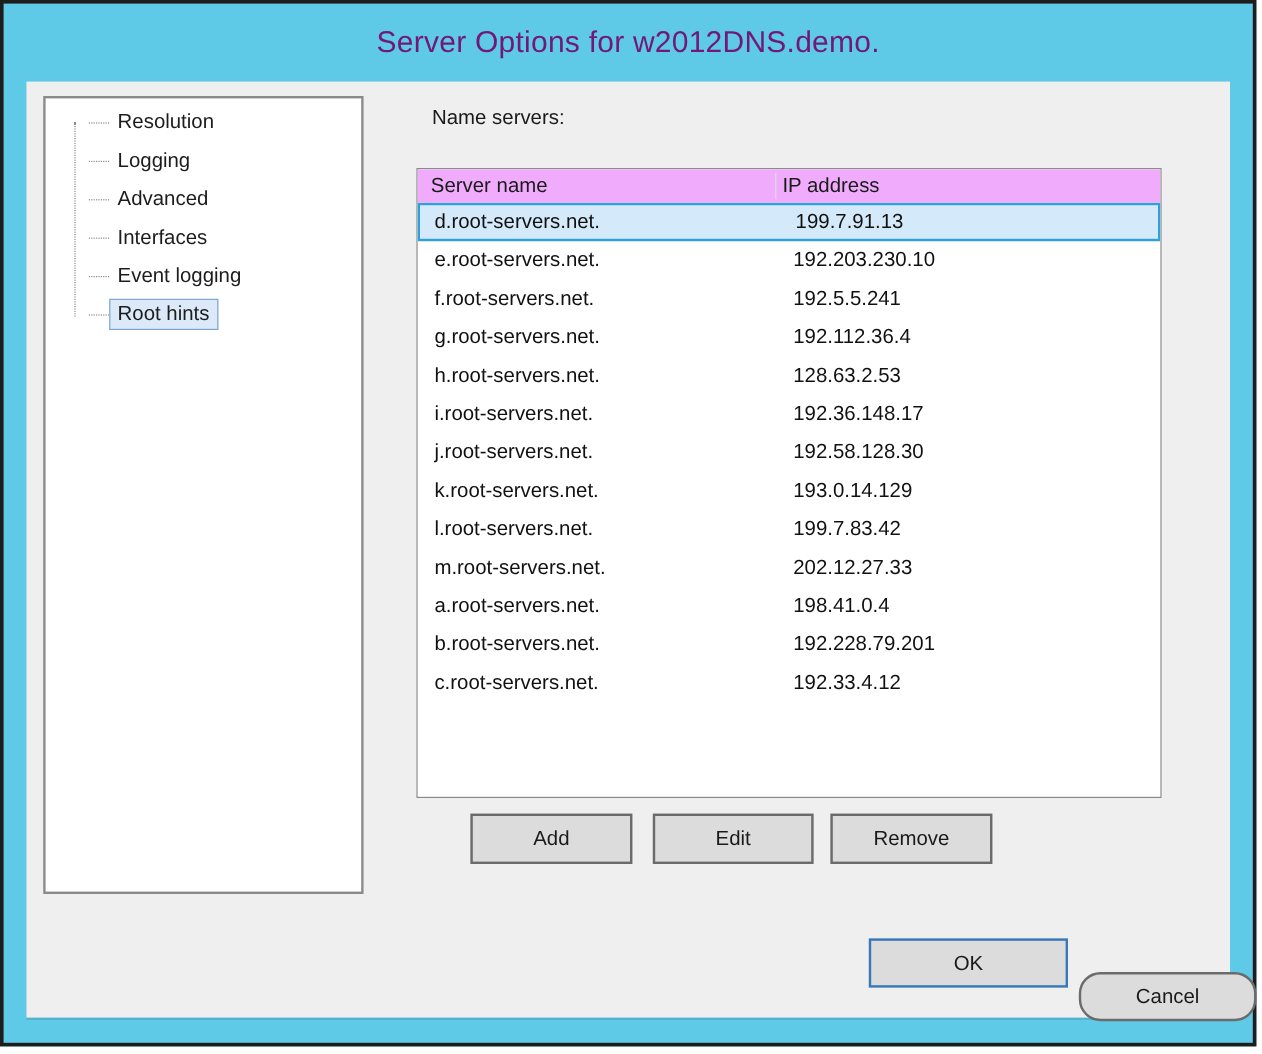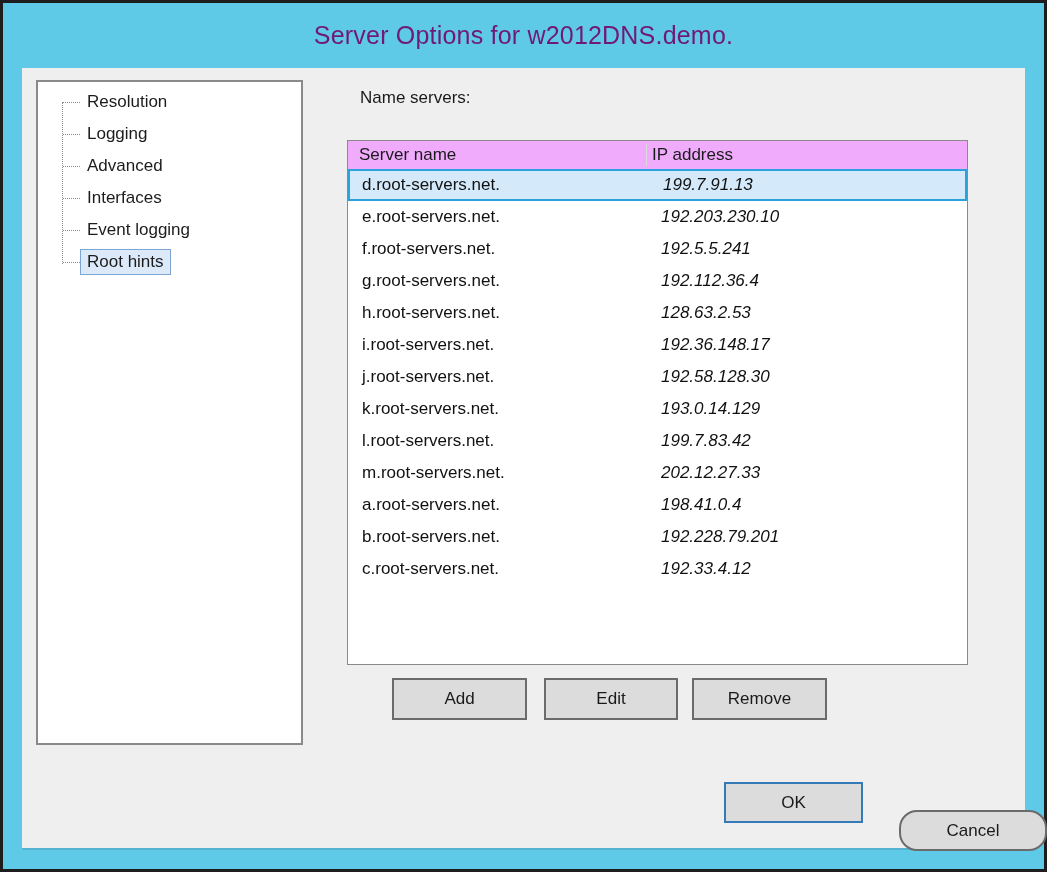--- a/index.html
+++ b/index.html
@@ -71,20 +71,21 @@
     height: 162px;
     width: 0;
     border-left: 1px dotted #8c8c8c;
   }
   .tree-item {
     position: relative;
     height: 32px;
     display: flex;
     align-items: center;
     cursor: default;
+    padding-left: 11px;
   }
   .tree-hline {
     width: 17px;
     height: 0;
     border-top: 1px dotted #8c8c8c;
     margin-left: 25px;
     flex: 0 0 auto;
   }
   .tree-label {
     font-size: 17px;
@@ -138,21 +139,21 @@
   .list-row {
     height: 32px;
     display: flex;
     align-items: center;
     font-size: 17px;
     color: #111111;
     box-sizing: border-box;
     cursor: default;
   }
   .row-col1 { padding-left: 14px; width: 300px; box-sizing: border-box; white-space: nowrap; }
-  .row-col2 { padding-left: 13px; white-space: nowrap; font-style: italic; }
+  .row-col2 { padding-left: 13px; white-space: nowrap; }
   .list-row.selected {
     background: #d4e9fa;
     border: 2px solid #2ba2dc;
   }
   .list-row.selected .row-col1 { padding-left: 12px; }
   
   .btn {
     position: absolute;
     box-sizing: border-box;
     height: 42px;
@@ -162,21 +163,21 @@
     align-items: center;
     justify-content: center;
     font-size: 17px;
     color: #1a1a1a;
     cursor: default;
     margin-left: 44px;
   }
   .btn-add    { left: 326px; top: 610px; width: 135px; }
   .btn-edit   { left: 478px; top: 610px; width: 134px; }
   .btn-remove { left: 626px; top: 610px; width: 135px; }
-  .btn-ok     { left: 658px; top: 714px; width: 139px; height: 41px; border-color: #3579b8; }
+  .btn-ok     { left: 658px; top: 714px; width: 166px; height: 41px; border-color: #3579b8; }
   .btn-cancel { left: 833px; top: 742px; width: 148px; height: 41px; border-radius: 18px; }
 </style>
 </head>
 <body>
 
 <div id="stage">
   <div class="dialog">
 
     <div class="titlebar">
       <span class="title-text">Server Options for w2012DNS.demo.</span>

